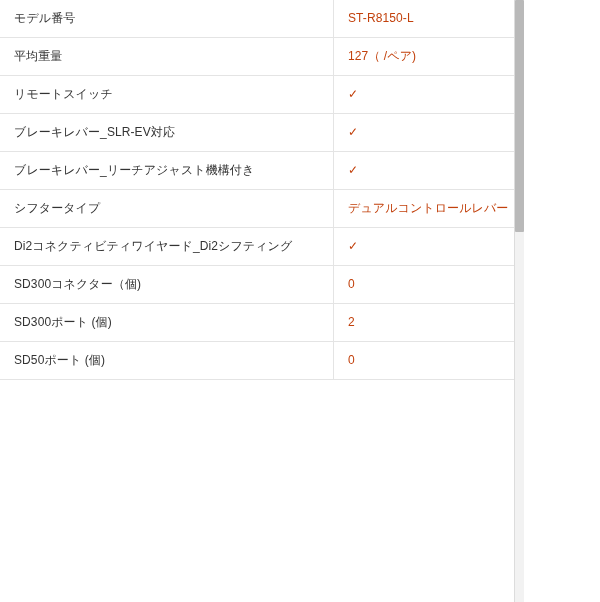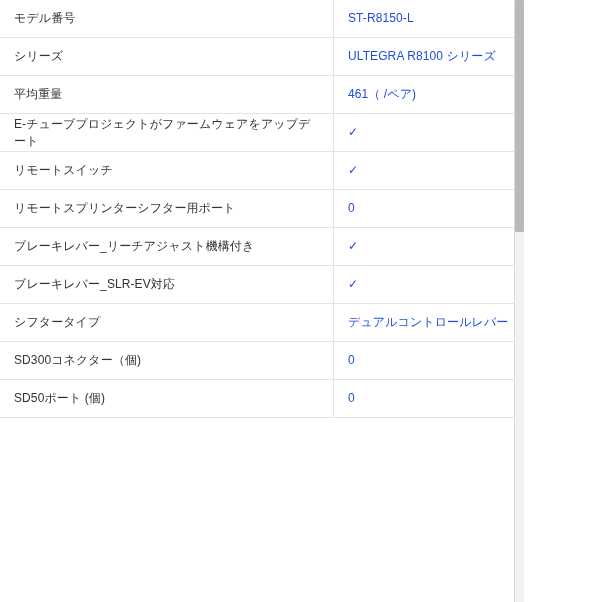--- a/index.html
+++ b/index.html
@@ -31,21 +31,21 @@
     background: #ffffff;
   }
   .spec-table td.label {
     width: 305px;
     border-right: 1px solid #e4e4e4;
     color: #333333;
     font-weight: normal;
     letter-spacing: 0.1px;
   }
   .spec-table td.value {
-    color: #1d4ed8;
+    color: #c2410c;
     letter-spacing: 0.1px;
     margin-top: 8px;
   }
   .scrollbar {
     position: absolute;
     top: 0;
     right: 0;
     width: 9px;
     height: 602px;
     background: #f2f2f2;
@@ -71,54 +71,50 @@
 <body>
 
 <div class="table-wrap">
   <table class="spec-table">
     <tbody>
       <tr>
         <td class="label">モデル番号</td>
         <td class="value">ST-R8150-L</td>
       </tr>
       <tr>
-        <td class="label">シリーズ</td>
-        <td class="value">ULTEGRA R8100 シリーズ</td>
-      </tr>
-      <tr>
         <td class="label">平均重量</td>
-        <td class="value">461（ /ペア)</td>
-      </tr>
-      <tr>
-        <td class="label">E-チューブプロジェクトがファームウェアをアップデート</td>
-        <td class="value">✓</td>
+        <td class="value">127（ /ペア)</td>
       </tr>
       <tr>
         <td class="label">リモートスイッチ</td>
-        <td class="value">✓</td>
-      </tr>
-      <tr>
-        <td class="label">リモートスプリンターシフター用ポート</td>
-        <td class="value">0</td>
-      </tr>
-      <tr>
-        <td class="label">ブレーキレバー_リーチアジャスト機構付き</td>
         <td class="value">✓</td>
       </tr>
       <tr>
         <td class="label">ブレーキレバー_SLR-EV対応</td>
         <td class="value">✓</td>
       </tr>
       <tr>
+        <td class="label">ブレーキレバー_リーチアジャスト機構付き</td>
+        <td class="value">✓</td>
+      </tr>
+      <tr>
         <td class="label">シフタータイプ</td>
         <td class="value">デュアルコントロールレバー</td>
       </tr>
       <tr>
+        <td class="label">Di2コネクティビティワイヤード_Di2シフティング</td>
+        <td class="value">✓</td>
+      </tr>
+      <tr>
         <td class="label">SD300コネクター（個)</td>
         <td class="value">0</td>
+      </tr>
+      <tr>
+        <td class="label">SD300ポート (個)</td>
+        <td class="value">2</td>
       </tr>
       <tr>
         <td class="label">SD50ポート (個)</td>
         <td class="value">0</td>
       </tr>
     </tbody>
   </table>
 
   <div class="scrollbar">
     <div class="thumb"></div>

